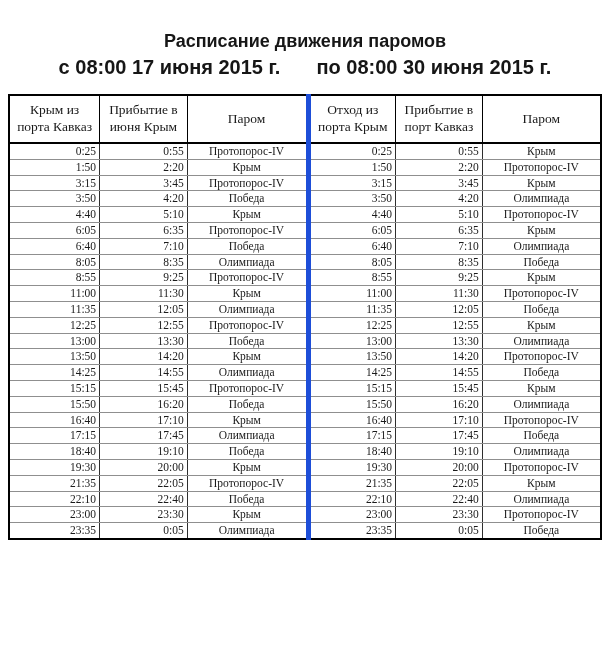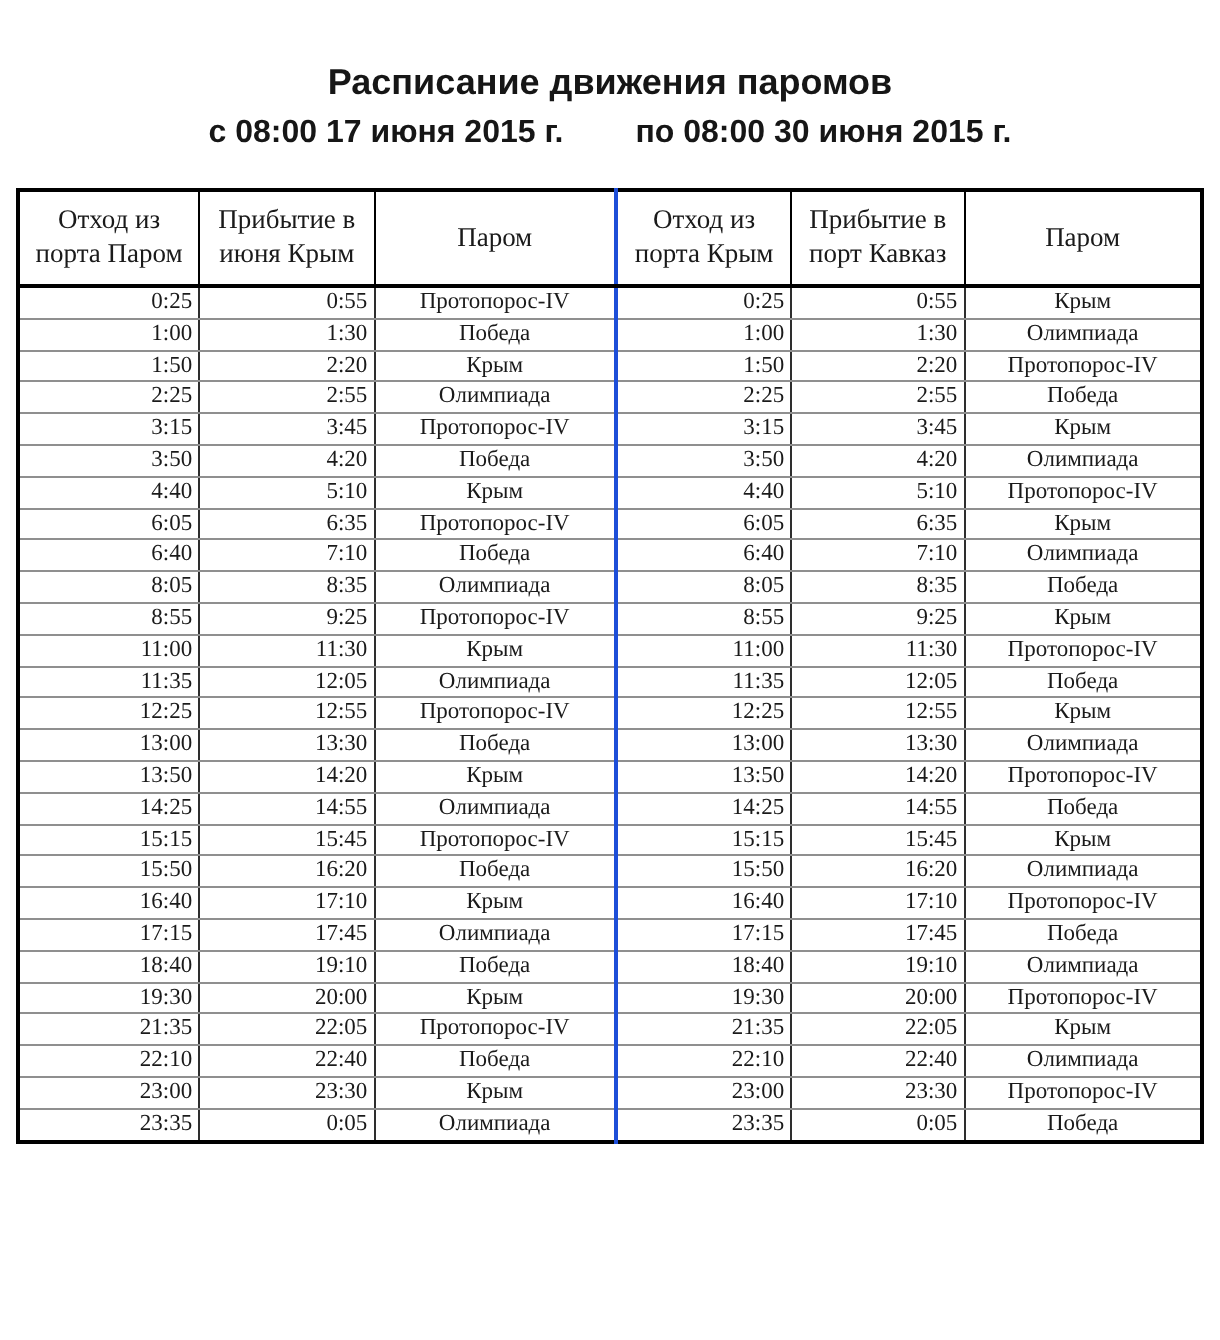--- a/index.html
+++ b/index.html
@@ -24,21 +24,21 @@
     text-align: center;
     font-family: "Liberation Sans", sans-serif;
     font-weight: bold;
     color: #161616;
   }
   .title-line1 {
     font-size: 18px;
     line-height: 22px;
   }
   .title-line2 {
-    font-size: 16px;
+    font-size: 20px;
     line-height: 22px;
     margin-top: 4px;
   }
   .title-line2 .date-to {
     margin-left: 36px;
   }
   table.schedule {
     border-collapse: collapse;
     table-layout: fixed;
     margin: 16px 0 0 8px;
@@ -78,21 +78,21 @@
     color: #1a1a1a;
   }
   td.time {
     text-align: right;
     padding-right: 3px;
   }
   td.ferry {
     text-align: center;
   }
   th.mid-left, td.mid-left {
-    border-left: 2px solid #1d4ed8;
+    border-left: 5px solid #1d4ed8;
   }
 </style>
 </head>
 <body>
 
 <div class="page">
 
   <div class="title-block">
     <div class="title-line1">Расписание движения паромов</div>
     <div class="title-line2">
@@ -104,62 +104,46 @@
     <colgroup>
       <col class="c-time1">
       <col class="c-time2">
       <col class="c-ferry1">
       <col class="c-time3">
       <col class="c-time4">
       <col class="c-ferry2">
     </colgroup>
     <thead>
       <tr>
-        <th>Отход из порта Паром</th>
+        <th>Крым из порта Кавказ</th>
         <th>Прибытие в июня Крым</th>
         <th>Паром</th>
         <th class="mid-left">Отход из порта Крым</th>
         <th>Прибытие в порт Кавказ</th>
         <th>Паром</th>
       </tr>
     </thead>
     <tbody>
         <tr>
           <td class="time">0:25</td>
           <td class="time">0:55</td>
           <td class="ferry">Протопорос-IV</td>
           <td class="time mid-left">0:25</td>
           <td class="time">0:55</td>
           <td class="ferry">Крым</td>
         </tr>
         <tr>
-          <td class="time">1:00</td>
-          <td class="time">1:30</td>
-          <td class="ferry">Победа</td>
-          <td class="time mid-left">1:00</td>
-          <td class="time">1:30</td>
-          <td class="ferry">Олимпиада</td>
-        </tr>
-        <tr>
           <td class="time">1:50</td>
           <td class="time">2:20</td>
           <td class="ferry">Крым</td>
           <td class="time mid-left">1:50</td>
           <td class="time">2:20</td>
           <td class="ferry">Протопорос-IV</td>
         </tr>
         <tr>
-          <td class="time">2:25</td>
-          <td class="time">2:55</td>
-          <td class="ferry">Олимпиада</td>
-          <td class="time mid-left">2:25</td>
-          <td class="time">2:55</td>
-          <td class="ferry">Победа</td>
-        </tr>
-        <tr>
           <td class="time">3:15</td>
           <td class="time">3:45</td>
           <td class="ferry">Протопорос-IV</td>
           <td class="time mid-left">3:15</td>
           <td class="time">3:45</td>
           <td class="ferry">Крым</td>
         </tr>
         <tr>
           <td class="time">3:50</td>
           <td class="time">4:20</td>

